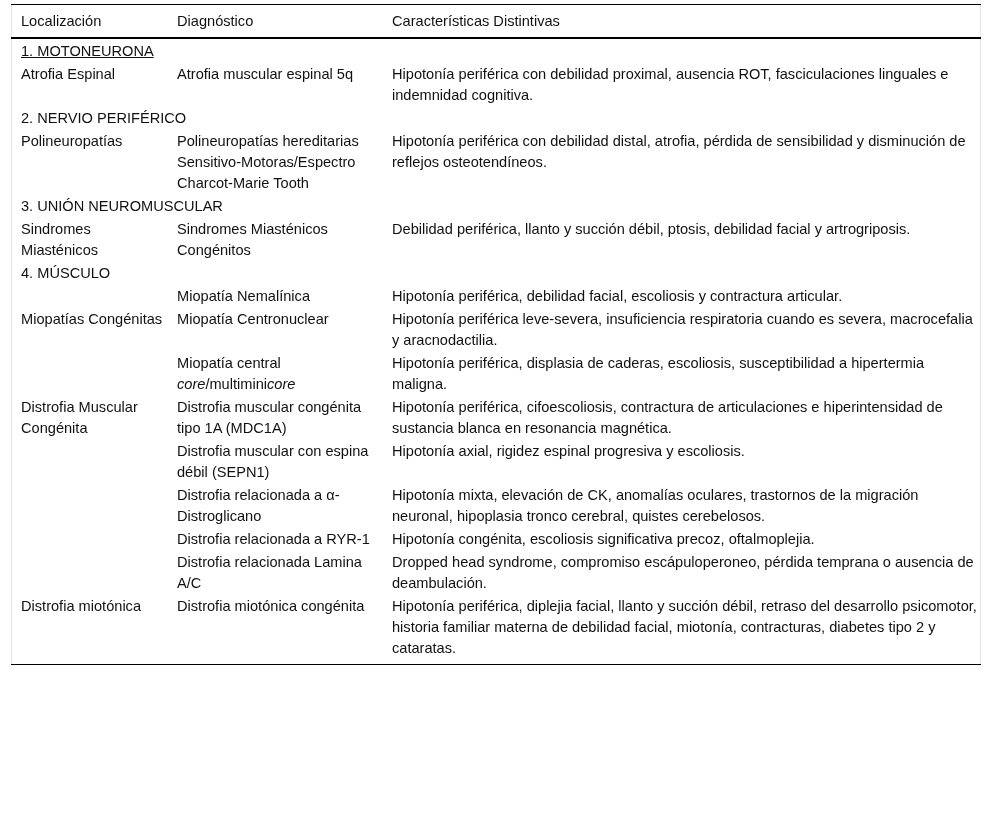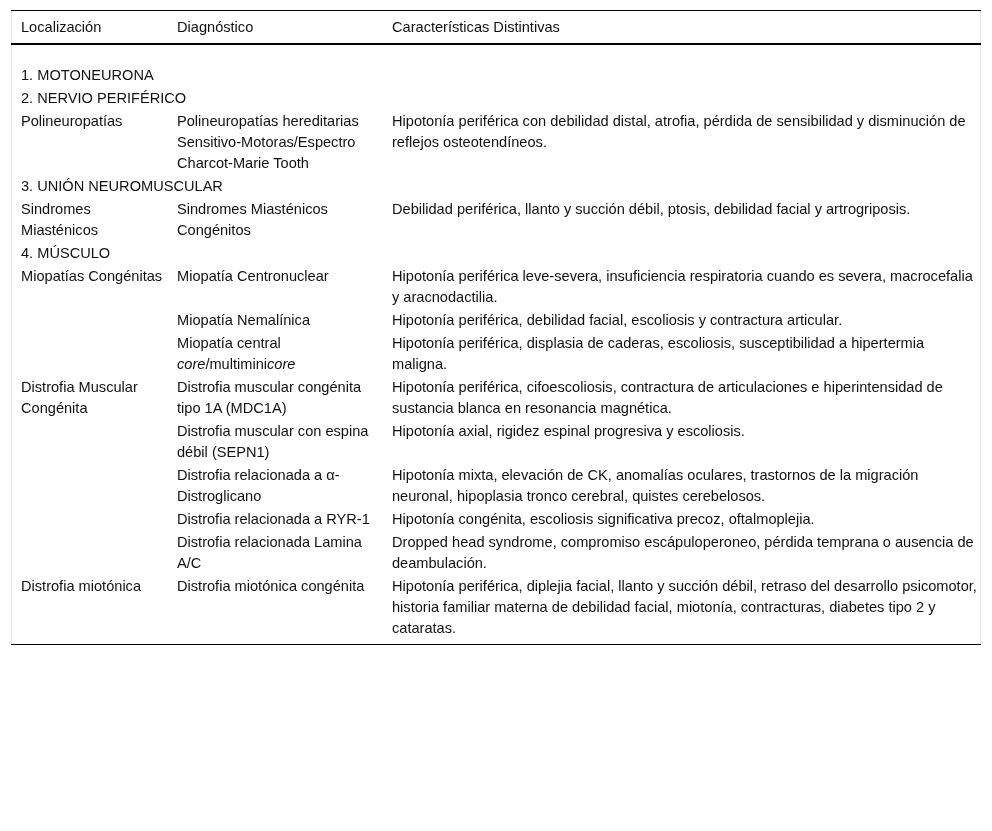--- a/index.html
+++ b/index.html
@@ -11,21 +11,21 @@
       overflow: hidden;
     }
     body {
       font-family: "Liberation Sans", sans-serif;
       font-size: 14.6px;
       color: #111111;
     }
     .wrap {
       position: absolute;
       left: 11px;
-      top: 10px;
+      top: 4px;
       width: 970px;
       border-left: 1px solid #e6e6e6;
       border-right: 1px solid #e6e6e6;
       box-sizing: border-box;
     }
     table {
       border-collapse: collapse;
       width: 970px;
       table-layout: fixed;
       margin-left: -1px;
@@ -42,21 +42,21 @@
       text-align: left;
       padding: 7px 4px 7px 10px;
       line-height: 18px;
       height: 18px;
     }
     td {
       vertical-align: top;
       padding: 1px 4px 1px 10px;
       line-height: 21px;
     }
-    tbody tr:first-child td { padding-top: 20px; }
+    tbody tr:first-child td { padding-top: 2px; text-decoration: underline; }
     tbody tr:last-child { border-bottom: 1px solid #000; }
     tbody tr:last-child td { padding-bottom: 5px; }
     td.section { padding-left: 10px; }
     .itl { font-style: italic; }
   </style>
 </head>
 <body>
 
 <div class="wrap">
   <table>
@@ -70,47 +70,52 @@
         <th>Localización</th>
         <th>Diagnóstico</th>
         <th>Características Distintivas</th>
       </tr>
     </thead>
     <tbody>
       <tr>
         <td colspan="3" class="section">1. MOTONEURONA</td>
       </tr>
       <tr>
+        <td>Atrofia Espinal</td>
+        <td>Atrofia muscular espinal 5q</td>
+        <td>Hipotonía periférica con debilidad proximal, ausencia ROT, fasciculaciones linguales e indemnidad cognitiva.</td>
+      </tr>
+      <tr>
         <td colspan="3" class="section">2. NERVIO PERIFÉRICO</td>
       </tr>
       <tr>
         <td>Polineuropatías</td>
         <td>Polineuropatías hereditarias Sensitivo-Motoras/Espectro Charcot-Marie Tooth</td>
         <td>Hipotonía periférica con debilidad distal, atrofia, pérdida de sensibilidad y disminución de reflejos osteotendíneos.</td>
       </tr>
       <tr>
         <td colspan="3" class="section">3. UNIÓN NEUROMUSCULAR</td>
       </tr>
       <tr>
         <td>Sindromes Miasténicos</td>
         <td>Sindromes Miasténicos Congénitos</td>
         <td>Debilidad periférica, llanto y succión débil, ptosis, debilidad facial y artrogriposis.</td>
       </tr>
       <tr>
         <td colspan="3" class="section">4. MÚSCULO</td>
       </tr>
       <tr>
+        <td></td>
+        <td>Miopatía Nemalínica</td>
+        <td>Hipotonía periférica, debilidad facial, escoliosis y contractura articular.</td>
+      </tr>
+      <tr>
         <td>Miopatías Congénitas</td>
         <td>Miopatía Centronuclear</td>
         <td>Hipotonía periférica leve-severa, insuficiencia respiratoria cuando es severa, macrocefalia y aracnodactilia.</td>
-      </tr>
-      <tr>
-        <td></td>
-        <td>Miopatía Nemalínica</td>
-        <td>Hipotonía periférica, debilidad facial, escoliosis y contractura articular.</td>
       </tr>
       <tr>
         <td></td>
         <td><span>Miopatía central </span><span class="itl">core</span><span>/multimini</span><span class="itl">core</span></td>
         <td>Hipotonía periférica, displasia de caderas, escoliosis, susceptibilidad a hipertermia maligna.</td>
       </tr>
       <tr>
         <td>Distrofia Muscular Congénita</td>
         <td>Distrofia muscular congénita tipo 1A (MDC1A)</td>
         <td>Hipotonía periférica, cifoescoliosis, contractura de articulaciones e hiperintensidad de sustancia blanca en resonancia magnética.</td>

